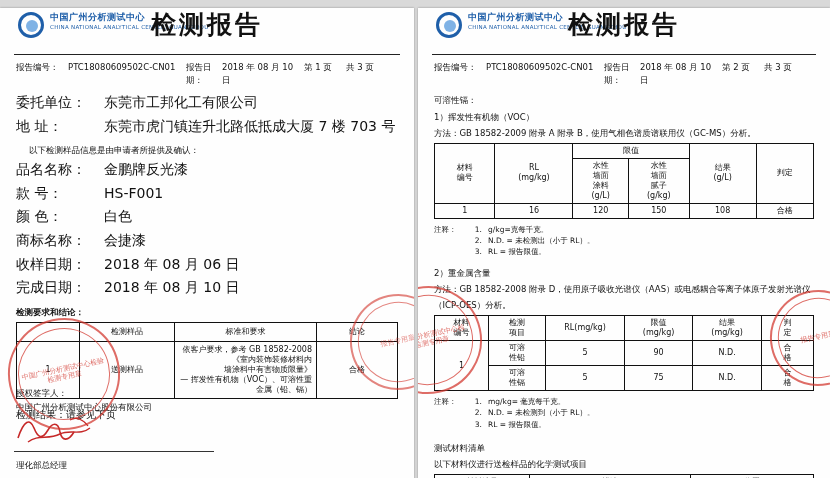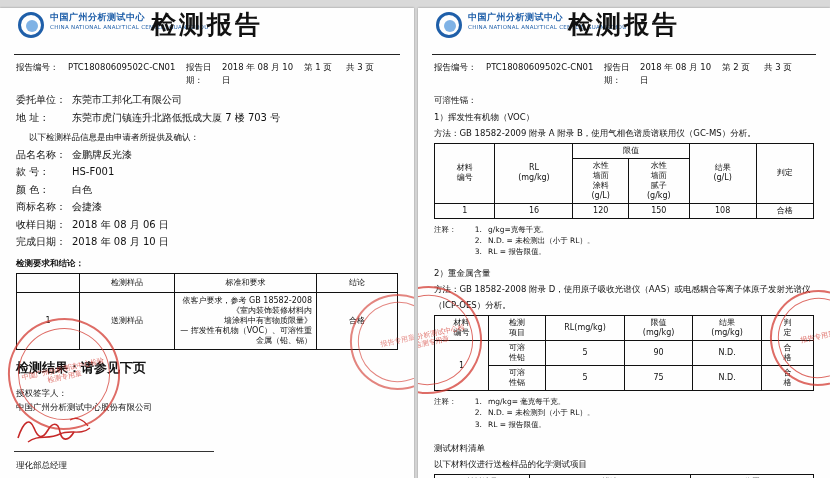--- a/index.html
+++ b/index.html
@@ -49,42 +49,42 @@
   .body{padding:6px 16px 0 16px;font-size:8.5px;color:#111;line-height:1.55;}
 
   .reportline{display:flex;font-size:8.5px;margin-bottom:5px;}
   .reportline .c1{width:52px;}
   .reportline .c2{width:118px;}
   .reportline .c3{width:36px;}
   .reportline .c4{width:82px;}
   .reportline .c5{width:42px;}
   .reportline .c6{width:34px;}
 
-  .kv{display:flex;font-size:10px;margin-bottom:2px;}
+  .kv{display:flex;font-size:14px;margin-bottom:2px;gap:32px;}
   .kv .k{width:56px;white-space:nowrap;}
   .kv .v{flex:1;}
 
   .note{font-size:8.5px;margin:6px 0 2px 13px;}
   .sect{font-size:8.5px;font-weight:bold;margin:7px 0 3px 0;}
   .sub{font-size:8.5px;margin:1px 0 3px 0;}
 
   
   table{border-collapse:collapse;width:100%;font-size:8px;}
   table th,table td{
     border:1px solid #111;padding:2px 18px;text-align:center;color:#111;
     line-height:1.25;font-weight:normal;
   }
   .tbl1 td,.tbl1 th{height:14px;}
 
   .notes{font-size:7.5px;margin-top:5px;line-height:1.5;}
   .notes .nrow{display:flex;}
   .notes .nlab{width:34px;flex:none;}
   .notes .nnum{width:14px;flex:none;text-align:right;margin-right:6px;}
 
-  .result-line{font-size:13px;margin-top:8px;font-weight:bold;}
+  .result-line{font-size:10px;margin-top:8px;}
   .sigimg{
     position:absolute;left:14px;bottom:40px;width:96px;height:34px;
   }
   .sigimg svg{display:block;}
   .sigline{position:absolute;left:14px;bottom:34px;width:200px;height:1px;background:#333;}
 
   
   .stamp{
     position:absolute;border:2px solid #d2352c;border-radius:50%;
     color:#d2352c;opacity:.72;

